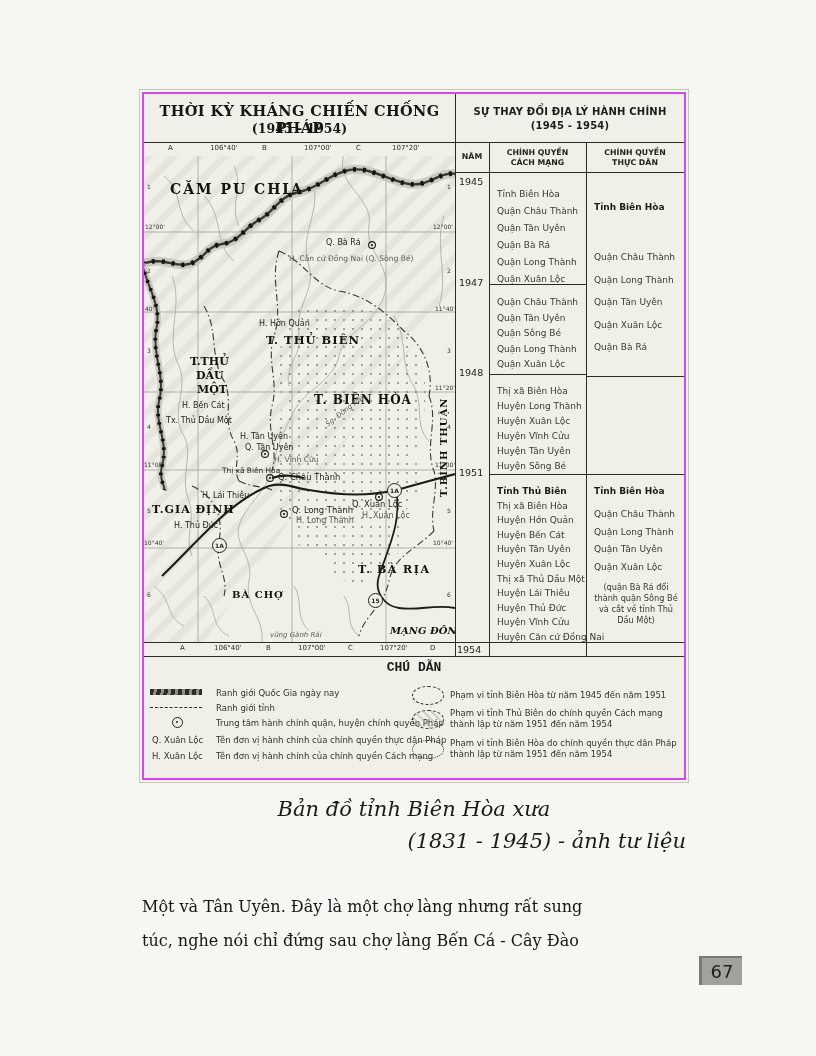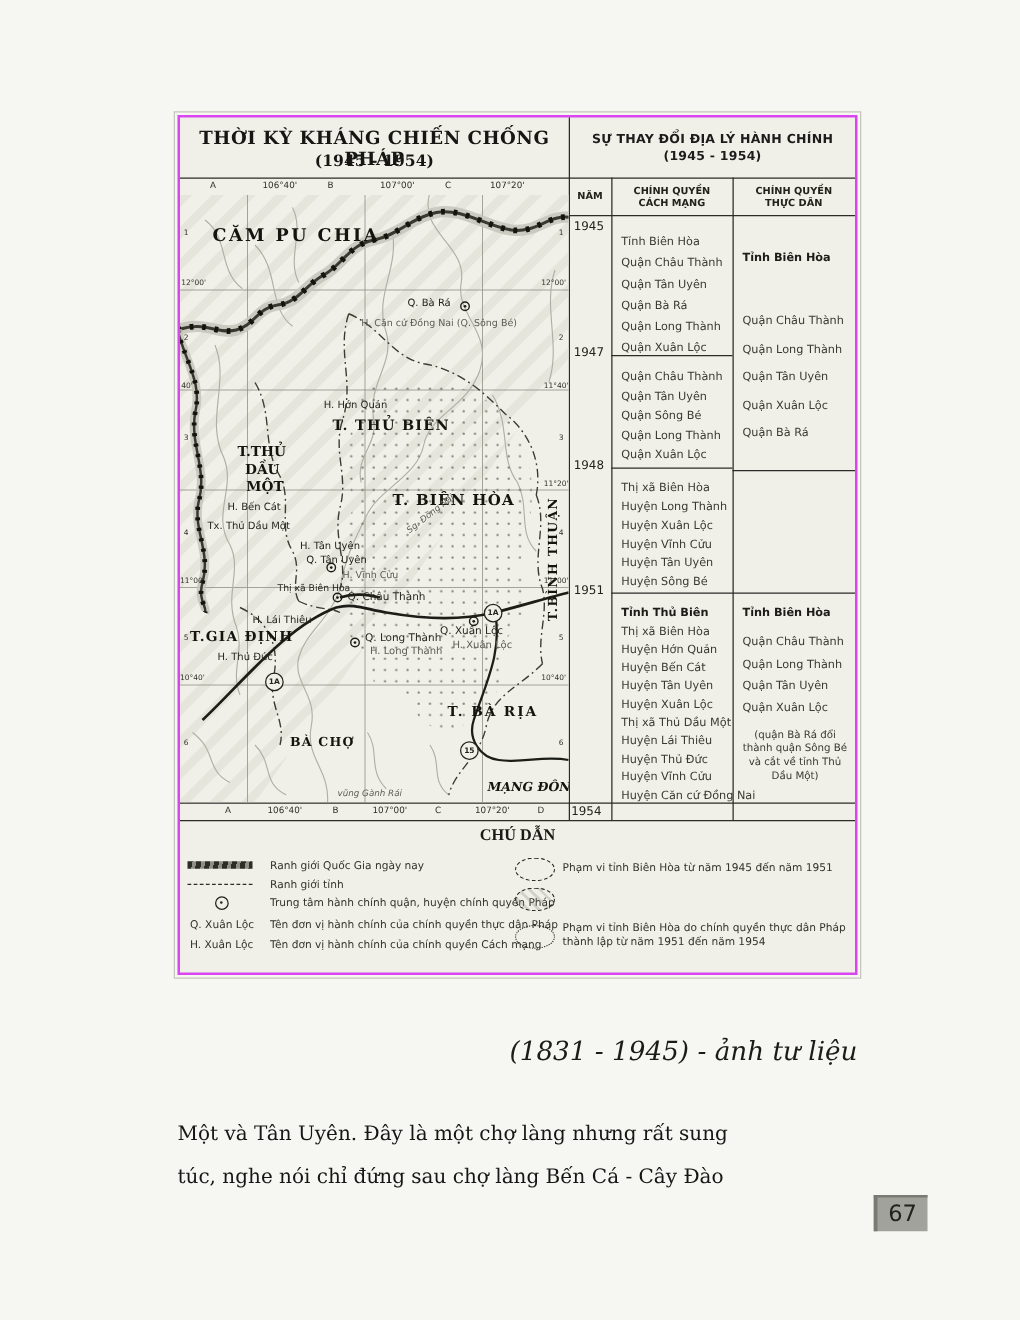--- a/index.html
+++ b/index.html
@@ -28,21 +28,21 @@
          background:#f0f0e8;font-size:6px;font-weight:bold;display:flex;align-items:center;
          justify-content:center;color:#23231e;}
   
   .th{position:absolute;font-size:7.8px;font-weight:bold;text-align:center;color:#23231e;line-height:1.25;}
   .yr{position:absolute;font-size:9.5px;color:#23231e;}
   .tblock{position:absolute;font-size:9px;color:#3a3a32;}
   .tblock div{white-space:nowrap;}
   .tbold{font-weight:bold;color:#1c1c18;}
   .note{font-size:8.2px;line-height:11px;color:#3a3a32;white-space:normal !important;}
   
-  .leg-title{font-family:Liberation Serif, serif;font-weight:bold;font-size:13px;color:#1a1a16;}
+  .leg-title{font-family:Liberation Mono, monospace;font-weight:bold;font-size:13px;color:#1a1a16;}
   .leg-label{position:absolute;font-size:8.5px;color:#33332c;white-space:nowrap;}
   .leg-label-wrap{position:absolute;font-size:8.5px;color:#33332c;width:232px;line-height:11px;}
   .sym-nat{position:absolute;width:52px;height:6px;
     background:repeating-linear-gradient(100deg,#2d2d28 0 4px,#8f8f86 4px 7px);}
   .sym-prov{position:absolute;width:52px;height:0;border-top:1.6px dashed #2d2d28;}
   .sym-center{position:absolute;width:9px;height:9px;border:1.2px solid #23231e;border-radius:50%;}
   .sym-center:after{content:"";position:absolute;left:2.6px;top:2.6px;width:2.6px;height:2.6px;
     border-radius:50%;background:#23231e;}
   .sym-text{position:absolute;font-size:8.5px;color:#33332c;white-space:nowrap;}
   .blob{position:absolute;width:30px;height:17px;border-radius:50%;}
@@ -313,24 +313,26 @@
     <div class="sym-center" style="left:28px;top:623px;"></div>
     <div class="leg-label" style="left:72px;top:624px;">Trung tâm hành chính quận, huyện chính quyền Pháp</div>
     <div class="sym-text" style="left:8px;top:641px;">Q. Xuân Lộc</div>
     <div class="leg-label" style="left:72px;top:641px;">Tên đơn vị hành chính của chính quyền thực dân Pháp</div>
     <div class="sym-text" style="left:8px;top:657px;">H. Xuân Lộc</div>
     <div class="leg-label" style="left:72px;top:657px;">Tên đơn vị hành chính của chính quyền Cách mạng</div>
 
     <div class="blob blob1" style="left:268px;top:592px;"></div>
     <div class="leg-label-wrap" style="left:306px;top:596px;">Phạm vi tỉnh Biên Hòa từ năm 1945 đến năm 1951</div>
     <div class="blob blob2" style="left:268px;top:616px;"></div>
+    <div class="leg-label-wrap" style="left:306px;top:614px;">Phạm vi tỉnh Thủ Biên do chính quyền Cách mạng thành lập từ năm 1951 đến năm 1954</div>
     <div class="blob blob3" style="left:268px;top:646px;"></div>
     <div class="leg-label-wrap" style="left:306px;top:644px;">Phạm vi tỉnh Biên Hòa do chính quyền thực dân Pháp thành lập từ năm 1951 đến năm 1954</div>
   </div>
 
+  <div class="caption" style="top:797px;">Bản đồ tỉnh Biên Hòa xưa</div>
   <div class="caption" style="top:829px;text-align:right;">(1831 - 1945) - ảnh tư liệu</div>
 
   <div class="bodytext" style="top:890px;">
     <div>Một và Tân Uyên. Đây là một chợ làng nhưng rất sung</div>
     <div>túc, nghe nói chỉ đứng sau chợ làng Bến Cá - Cây Đào</div>
   </div>
 
   <div class="pagenum">67</div>
 </div>
 

